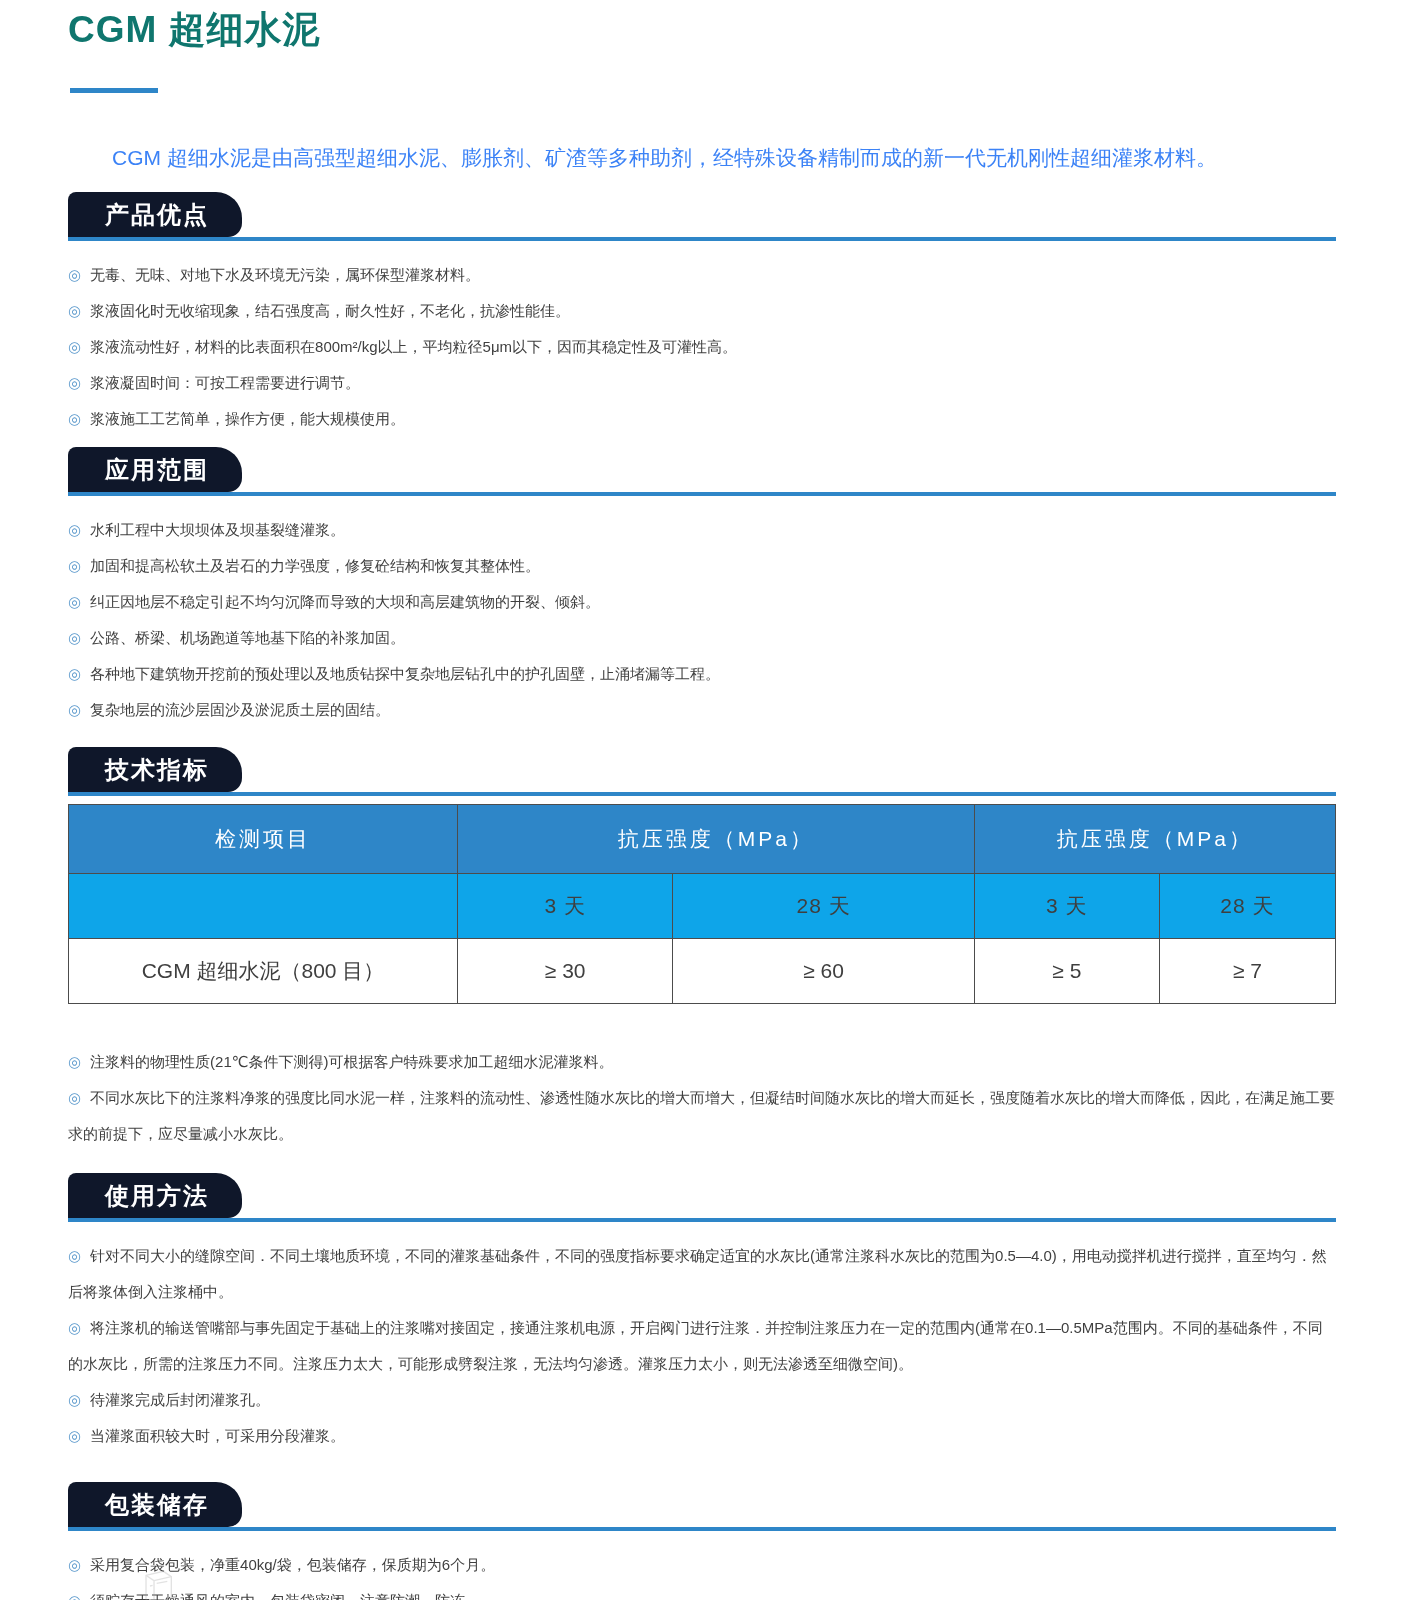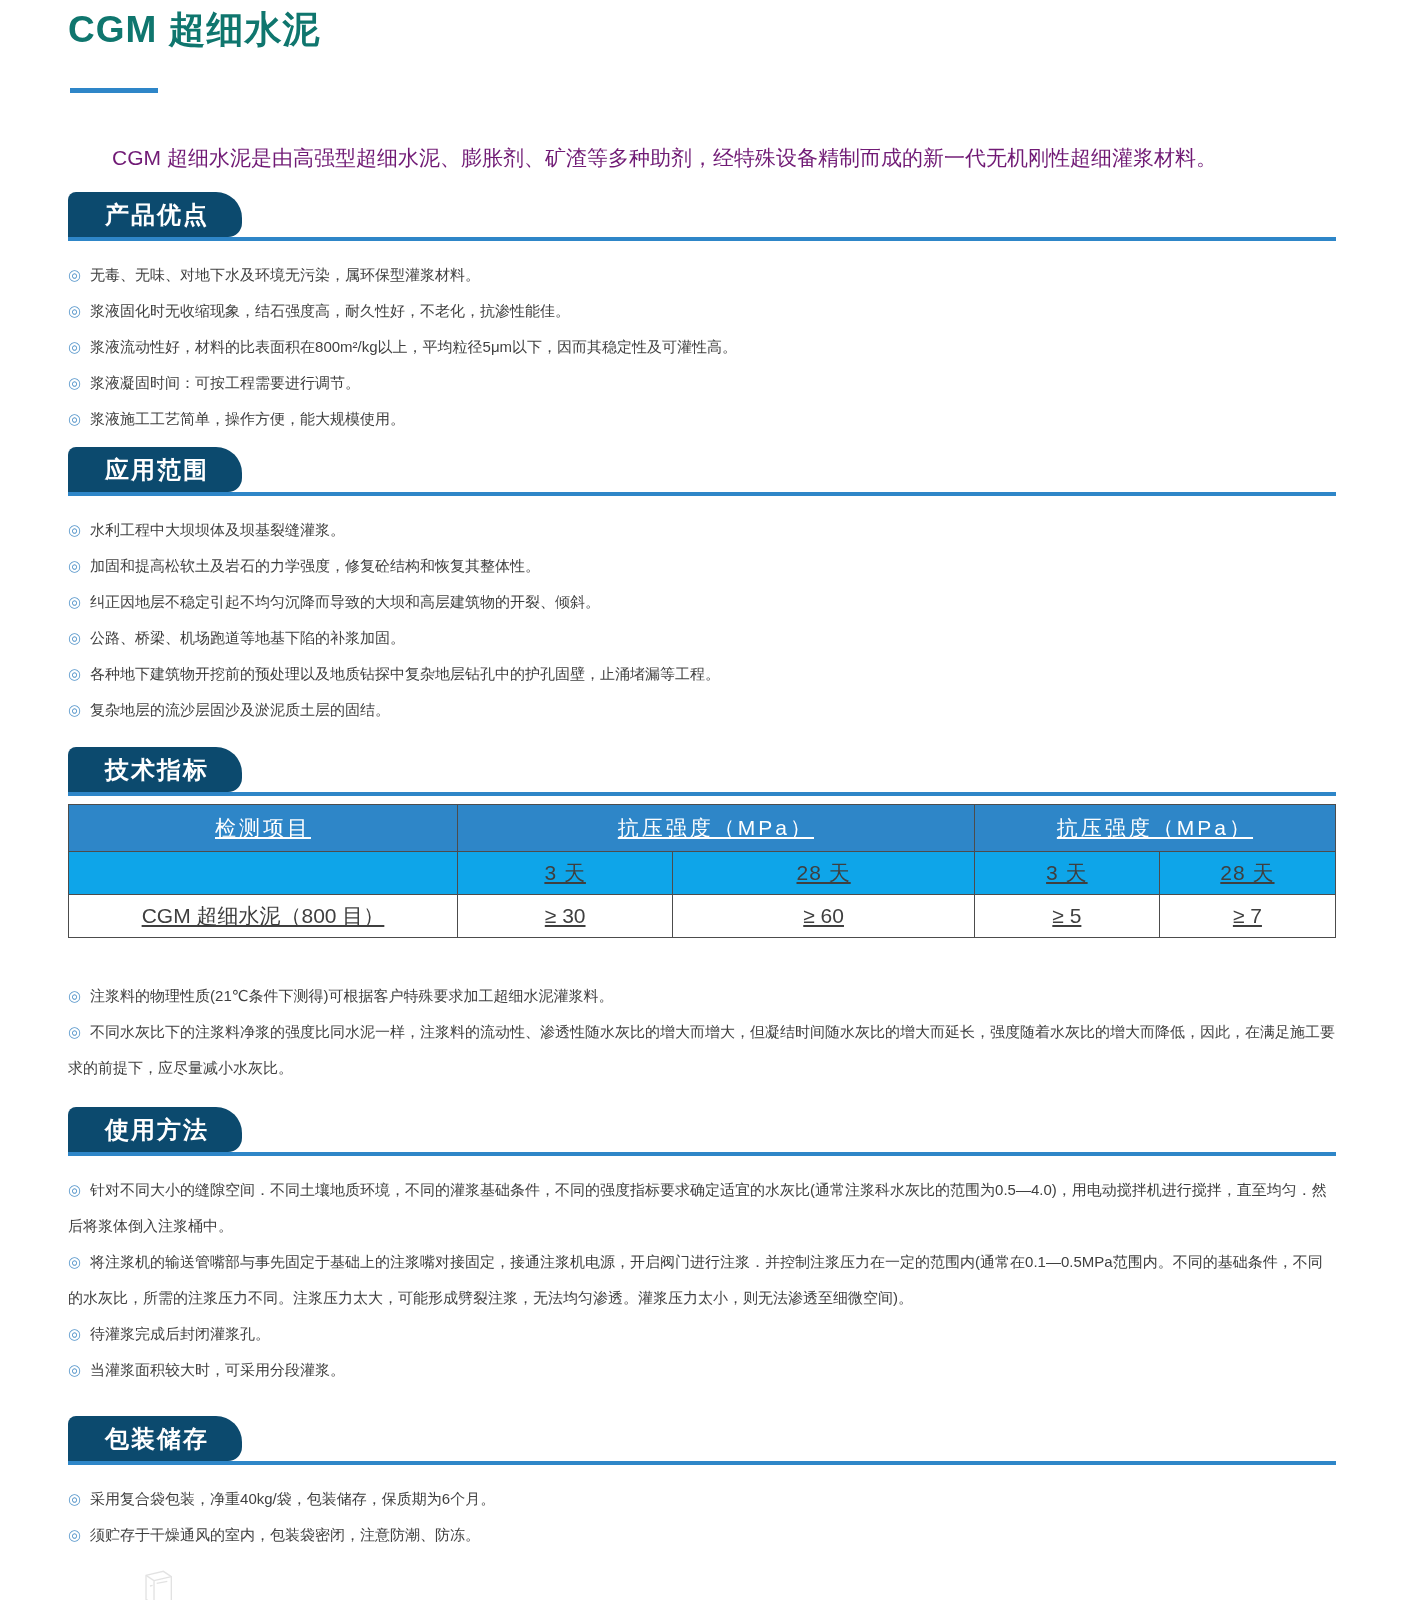--- a/index.html
+++ b/index.html
@@ -30,27 +30,27 @@
     width: 88px;
     height: 5px;
     background: #2e86c8;
     margin: 34px 0 0 2px;
   }
   p.intro {
     margin: 50px 0 0 0;
     font-size: 21px;
     line-height: 30px;
     text-indent: 2.1em;
-    color: #701a75;
+    color: #3b82f6;
   }
   .sec { margin: 0; }
   .sec-head { line-height: 0; }
   .tab {
     display: inline-block;
-    background: #0c4a6e;
+    background: #0f172a;
     color: #ffffff;
     font-size: 24px;
     font-weight: bold;
     letter-spacing: 2px;
     line-height: 27px;
     padding: 9px 33px 9px 37px;
     border-radius: 8px 26px 14px 0;
   }
   .rule {
     height: 4px;
@@ -74,22 +74,21 @@
   table.spec {
     width: 100%;
     border-collapse: collapse;
     margin-top: 8px;
     font-size: 21px;
     table-layout: fixed;
   }
   table.spec th, table.spec td {
     border: 1px solid #4c4c4c;
     text-align: center;
-    padding: 5px;
-    text-decoration: underline;
+    padding: 16px;
   }
   tr.trow-head th {
     background: #2e86c8;
     color: #ffffff;
     font-weight: normal;
     letter-spacing: 3px;
     height: 36px;
   }
   tr.trow-sub td {
     background: #0ea5e9;

